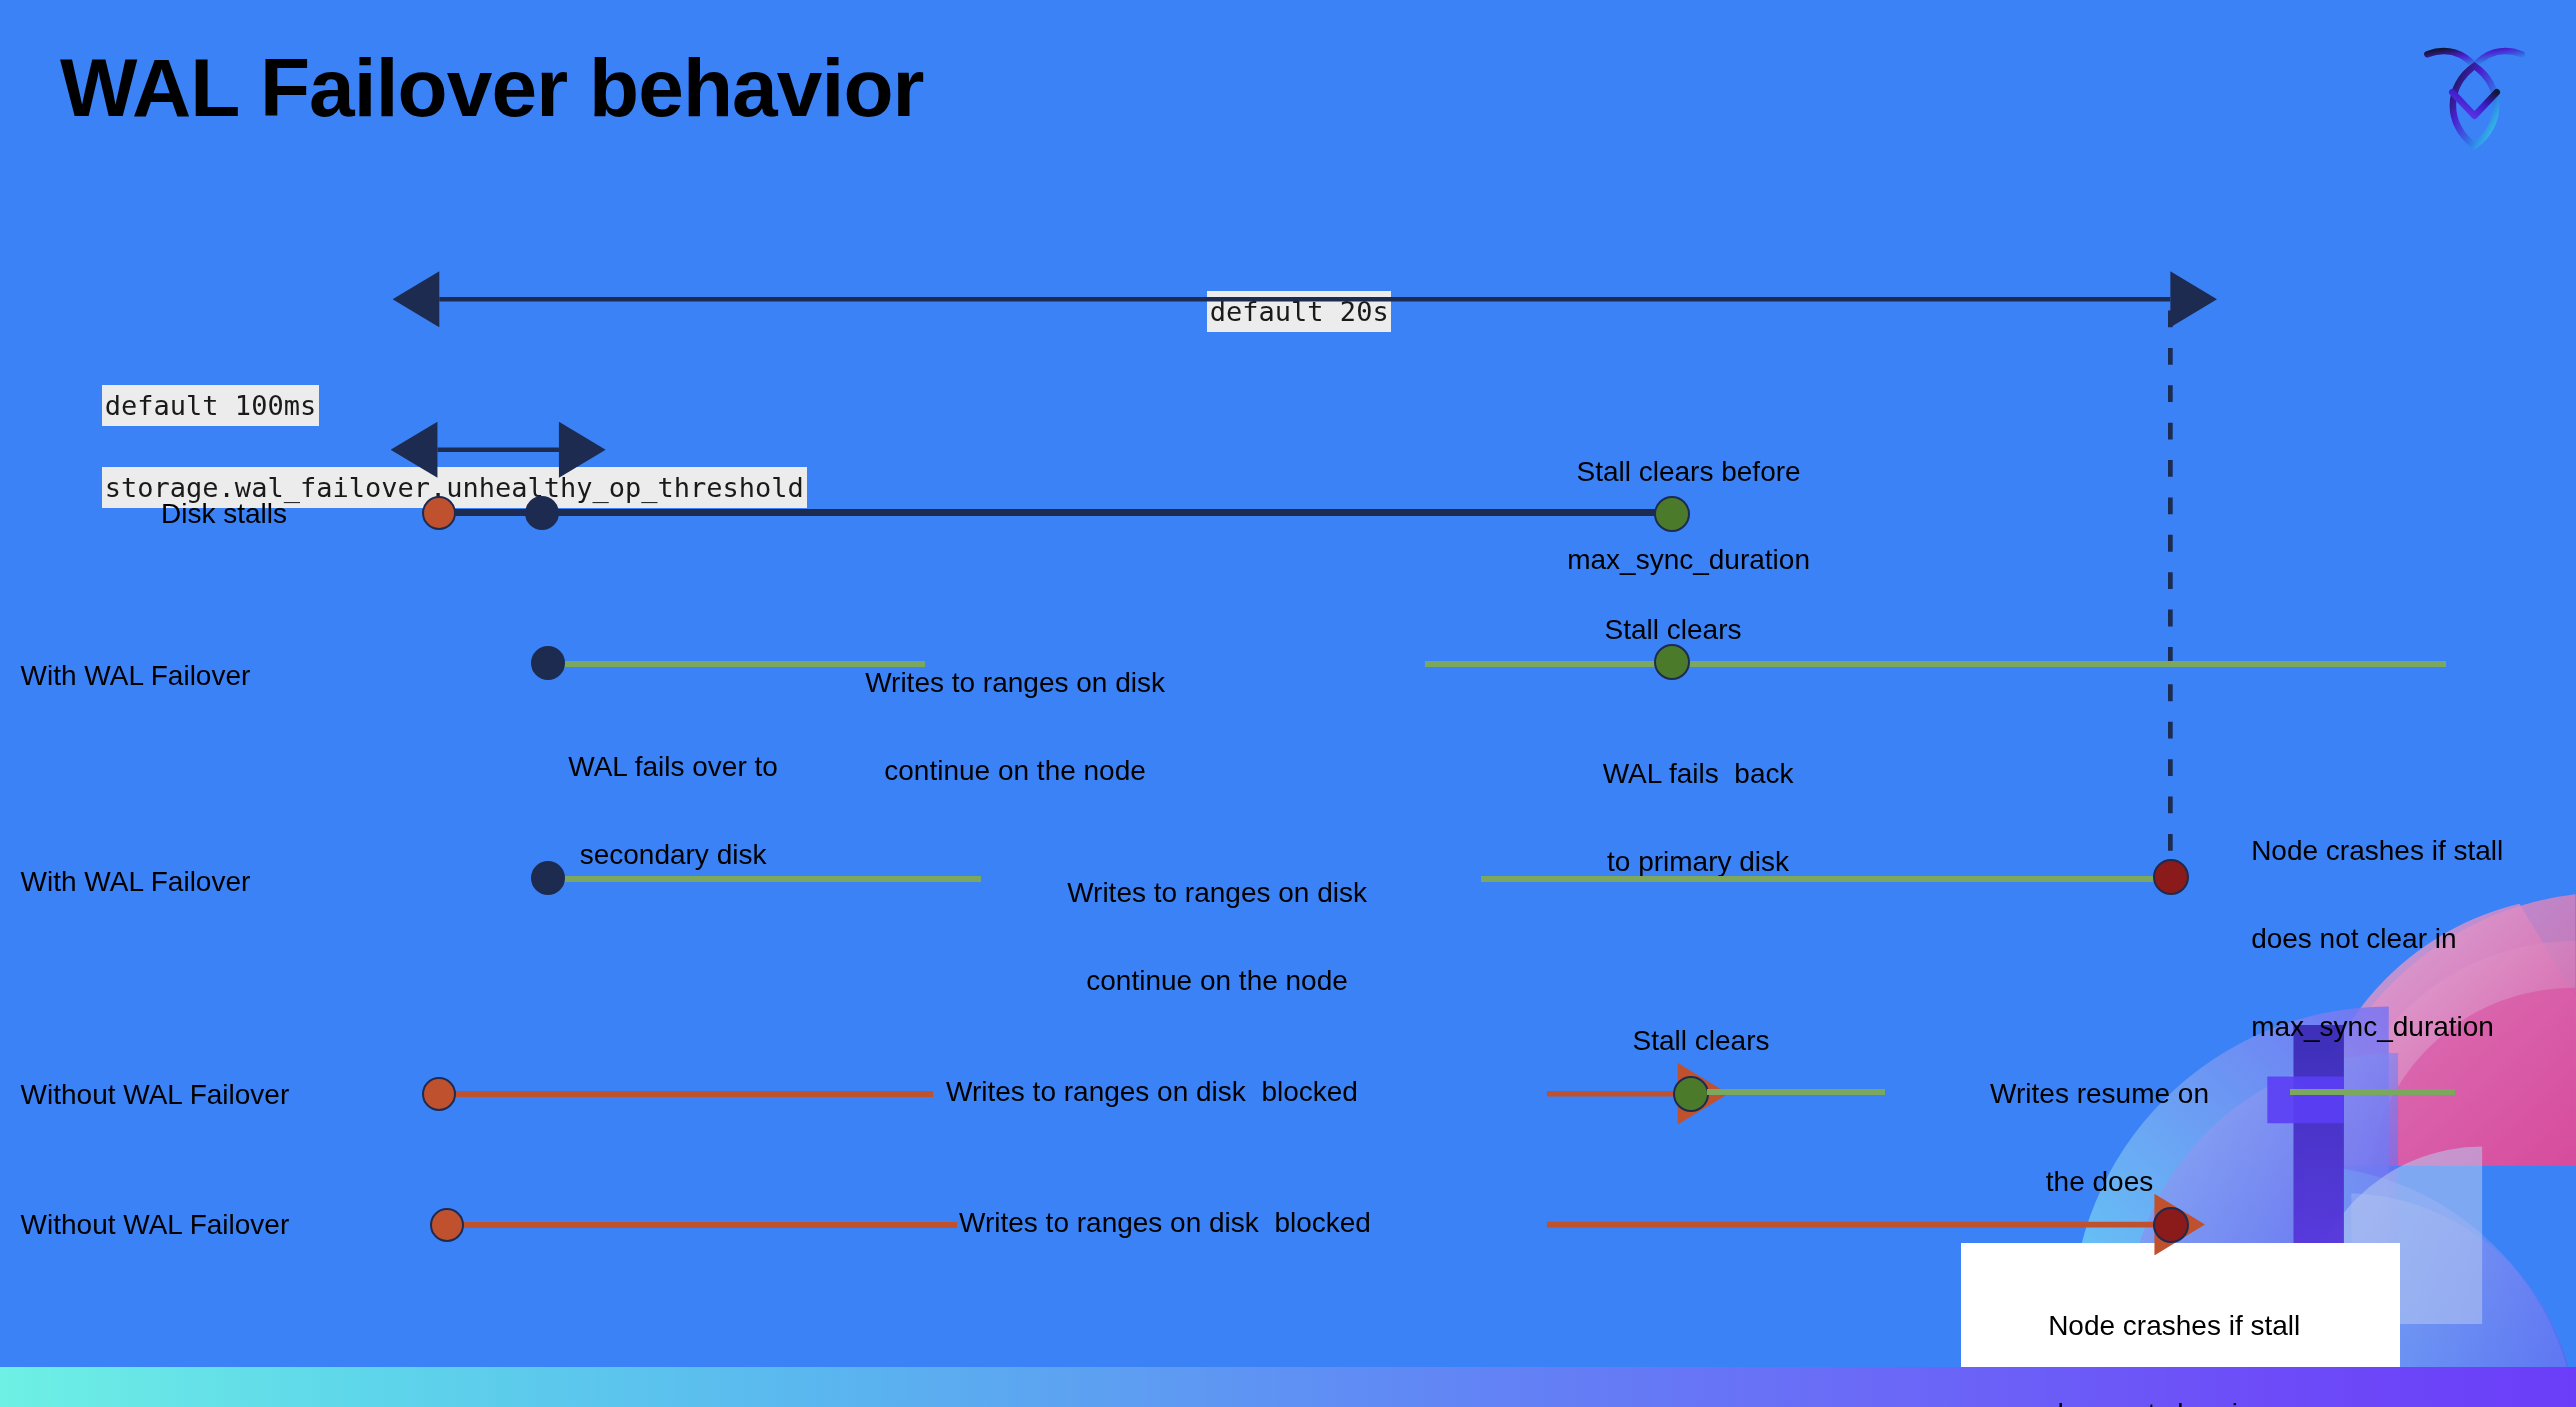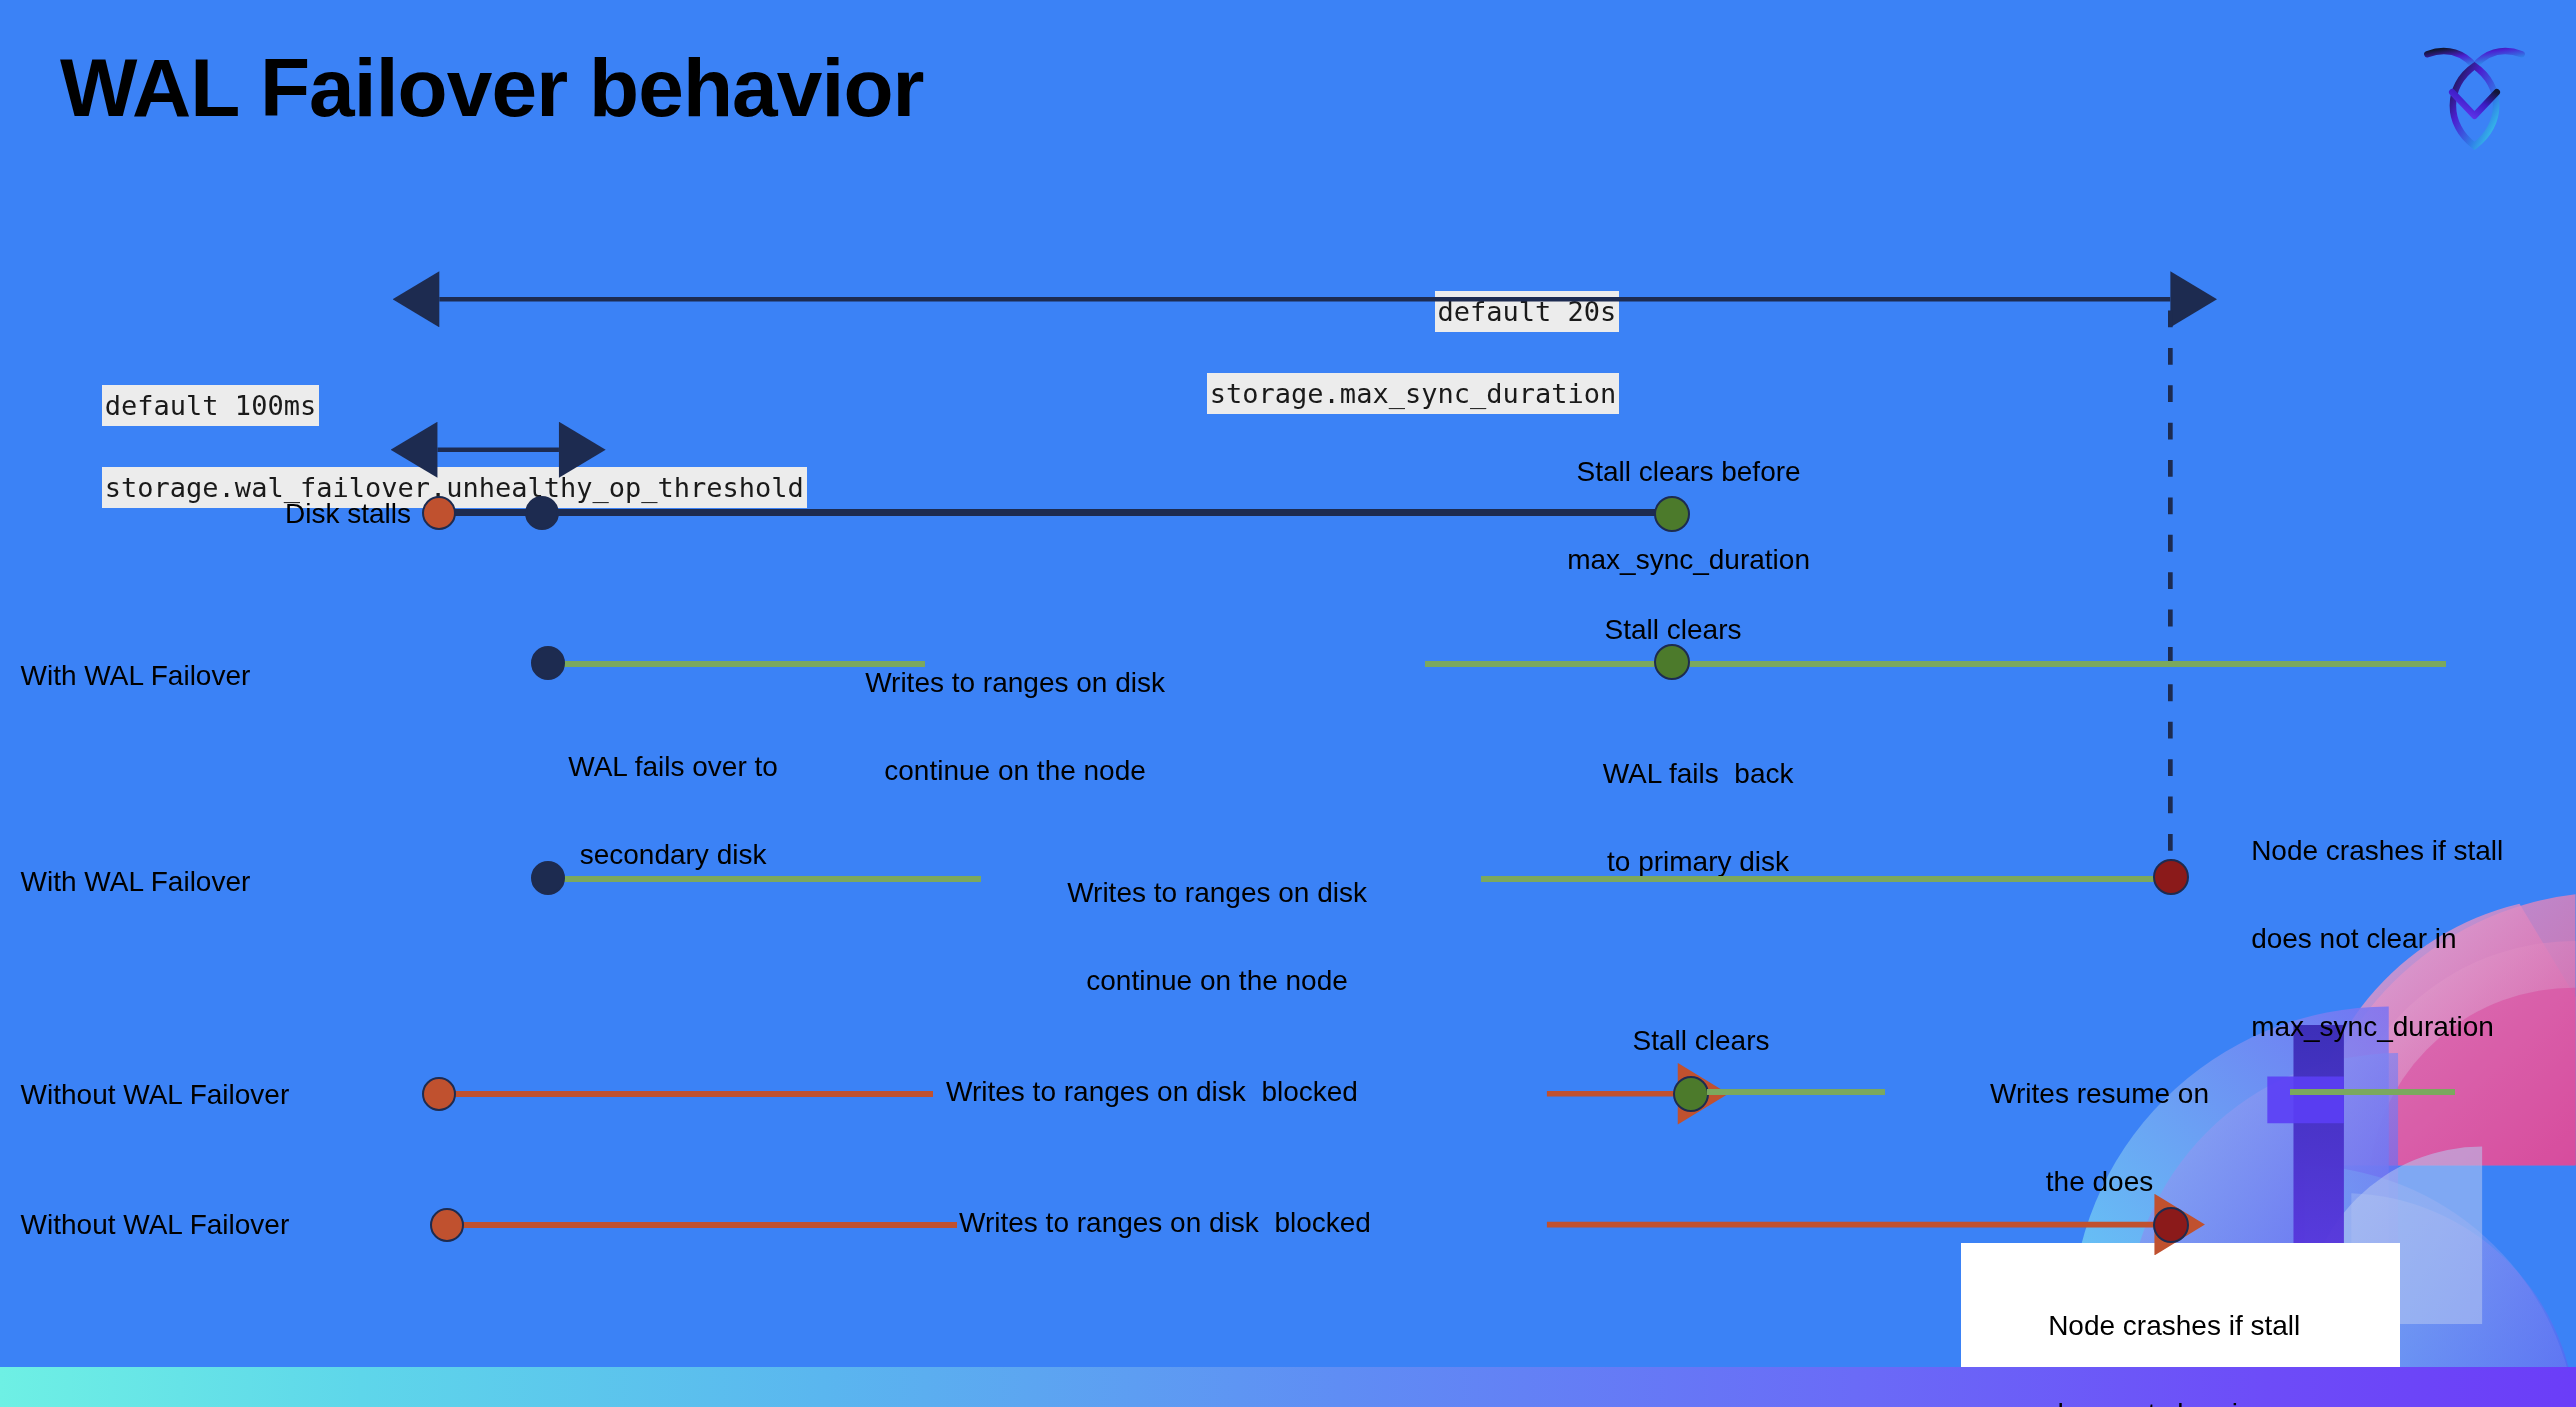--- a/index.html
+++ b/index.html
@@ -63,21 +63,21 @@
 
   
   .lbl {
     position: absolute;
     font-size: 28px;
     line-height: 44px;
     color: #000000;
     white-space: pre;
   }
   .lbl.center { text-align: center; }
-  .lbl.right  { text-align: right; }
+  .lbl.right  { text-align: center; }
 
   
   .hline {
     position: absolute;
     height: 5.6px;
     border-radius: 0;
   }
   .navy-line  { background: #1d2b50; }
   .green-line { background: #7ba85e; }
   .orange-line{ background: #c0512f; }
@@ -215,21 +215,20 @@
       <path d="M290 205 L372 205 L372 255 L290 255 Z" fill="#5b3ef5" opacity="0.9"></path>
     </svg>
   </div>
 
   <div class="callout-card"></div>
 
   <div class="bottom-bar"></div>
 
   <div class="code-chip c-top">
     <span>default 20s</span><br>
-    <span>storage.max_sync_duration</span>
   </div>
 
   <div class="code-chip c-left">
     <span>default 100ms</span><br>
     <span>storage.wal_failover.unhealthy_op_threshold</span>
   </div>
 
   <svg class="overlay" viewBox="0 0 2756 1506">
     <defs>
       <marker id="arrowL" markerWidth="12" markerHeight="12" refX="10" refY="6" orient="auto" markerUnits="strokeWidth">

